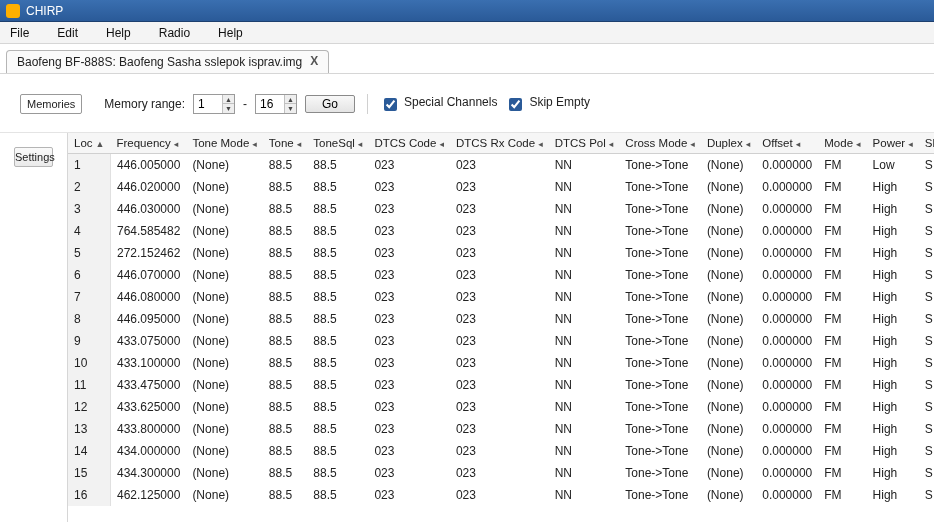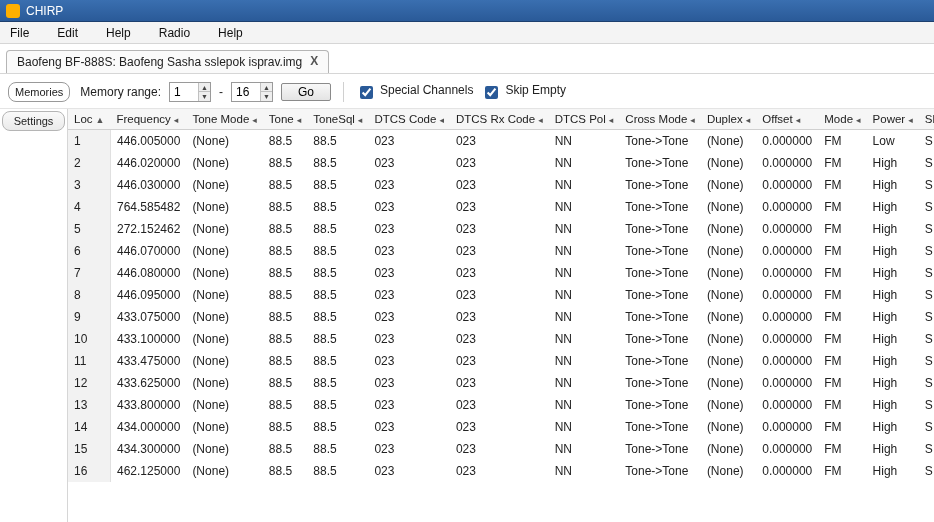--- a/index.html
+++ b/index.html
@@ -56,22 +56,22 @@
     border: 1px solid #8a8a8a; padding: 1px 16px; background: linear-gradient(#f8f8f8,#e4e4e4);
     border-radius: 2px; font-size: 12px;
   }
   .toolbar .sep { width: 1px; height: 20px; background: #d0d0d0; margin: 0 4px; }
   .toolbar label.chk { display: inline-flex; align-items: flex-start; gap: 4px; }
   .toolbar input[type=checkbox]{ width:13px; height:13px; accent-color:#2a5a98; }
 
   .workarea { display: flex; height: calc(522px - 22px - 22px - 30px - 32px); }
   .sidepanel { width: 68px; display: flex; flex-direction: column; border-right: 1px solid #d6d6d6; }
   .sidepanel .sidebtn {
-    border: 1px solid #b5b5b5; border-radius: 8px;
-    margin: 2px; padding: 3px 0; text-align: center; background: linear-gradient(#fafafa,#eaeaea);
+    border: 1px solid #b5b5b5; border-radius: 2px;
+    margin: 14px; padding: 3px 0; text-align: center; background: linear-gradient(#fafafa,#eaeaea);
     font-size: 11px;
   }
   .sidepanel .sidebtn.mem { background: #fff; border-color:#999; }
 
   .grid { flex: 1; overflow: auto; }
   table { border-collapse: collapse; width: 100%; font-size: 12px; }
   thead th {
     position: sticky; top: 0; background: #f6f6f6;
     font-weight: normal; text-align: left; padding: 4px 6px;
     border-bottom: 1px solid #d0d0d0; white-space: nowrap; font-size: 11.5px;

